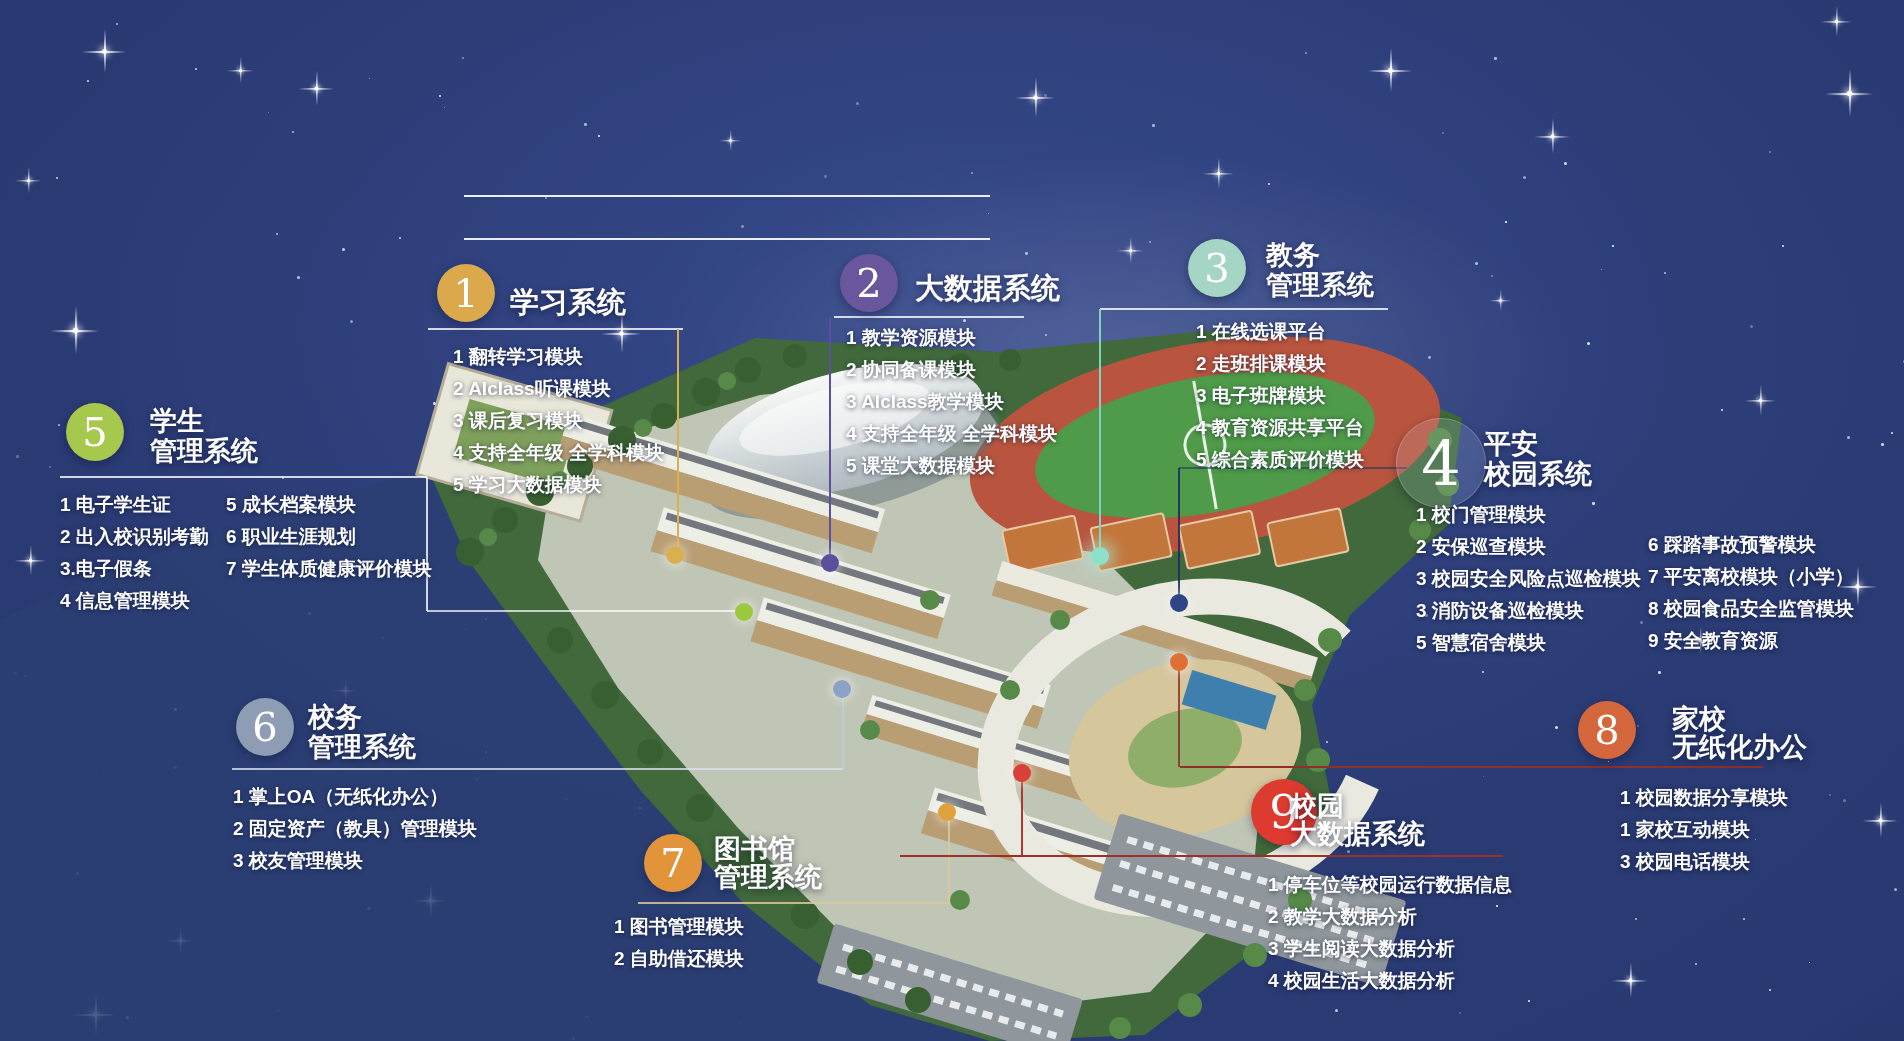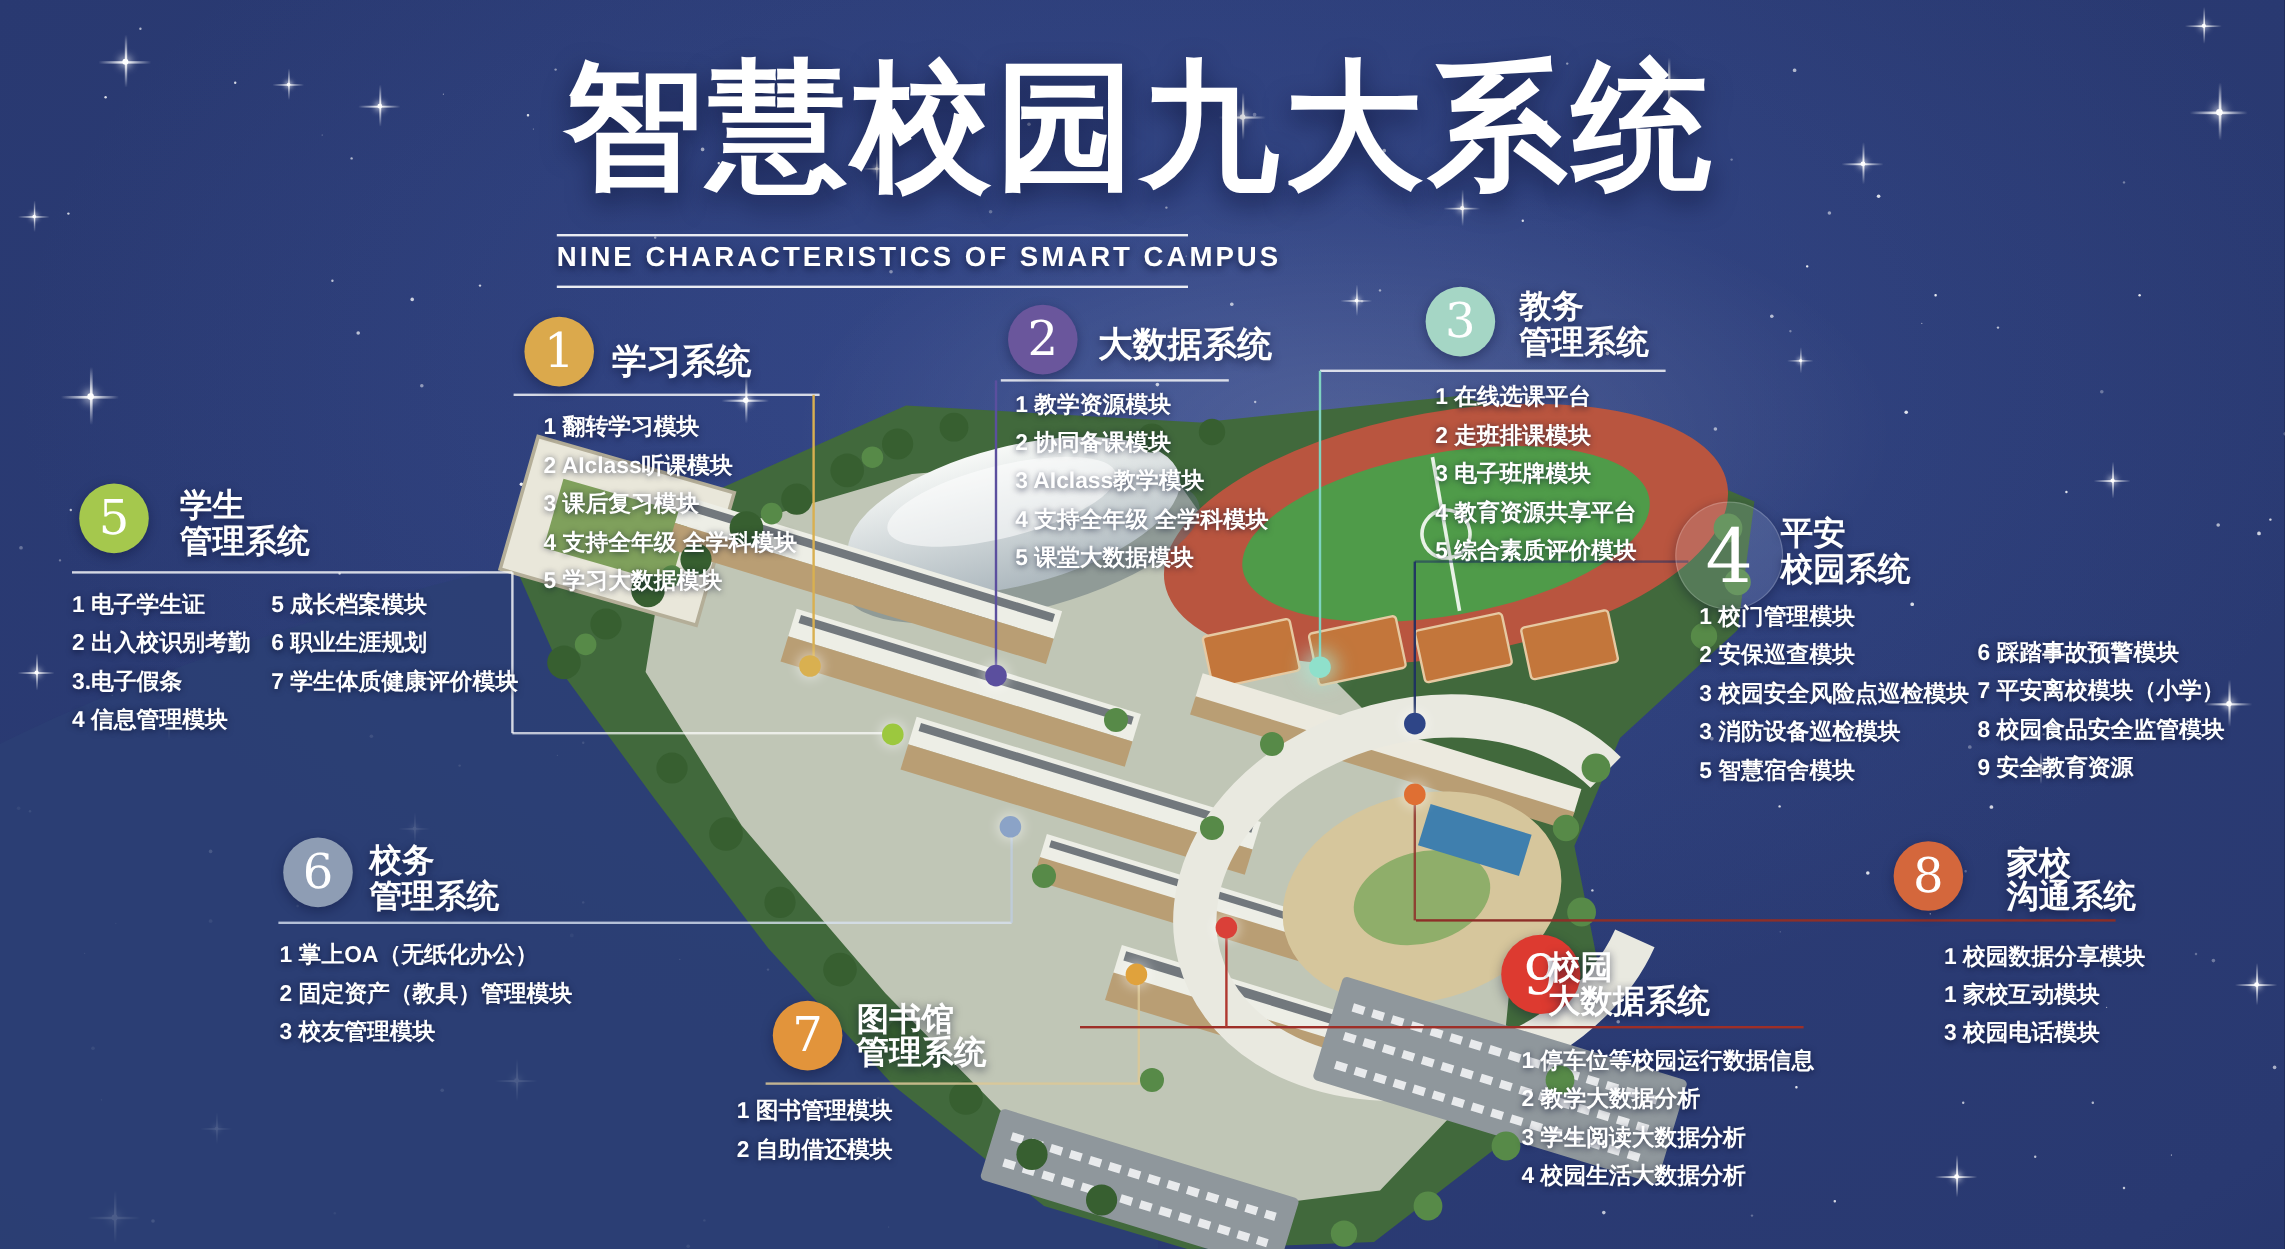--- a/index.html
+++ b/index.html
@@ -434,22 +434,20 @@
     <div class="dot glow" style="left:1091px;top:547px;background:#8fe0cb"></div>
     <div class="dot" style="left:1170px;top:594px;background:#2e4587"></div>
     <div class="dot" style="left:735px;top:603px;background:#9cc83e"></div>
     <div class="dot" style="left:833px;top:680px;background:#8ba3c7"></div>
     <div class="dot" style="left:938px;top:803px;background:#e0a23c"></div>
     <div class="dot" style="left:1170px;top:653px;background:#df6f33"></div>
     <div class="dot" style="left:1013px;top:764px;background:#da4038"></div>
   </div>
 
   <div class="texts">
-    <h1 class="main-title">智慧校园九大系统</h1>
-    <div class="subtitle">NINE CHARACTERISTICS OF SMART CAMPUS</div>
 
     <section class="system">
       <div class="badge" style="left:437px;top:264px;background:#dba94c">1</div>
       <h2 class="sys-title" style="left:510px;top:287px;font-size:29px">
         <span>学习系统</span>
       </h2>
       <ul class="modules" style="left:453px;top:341px">
         <li>1 翻转学习模块</li>
         <li>2 AIclass听课模块</li>
         <li>3 课后复习模块</li>
@@ -549,21 +547,21 @@
       <ul class="modules" style="left:614px;top:911px">
         <li>1 图书管理模块</li>
         <li>2 自助借还模块</li>
       </ul>
     </section>
 
     <section class="system">
       <div class="badge" style="left:1578px;top:701px;background:#d4673c">8</div>
       <h2 class="sys-title" style="left:1672px;top:705px;line-height:28px">
         <span>家校</span>
-        <span>沟通系统</span>
+        <span>无纸化办公</span>
       </h2>
       <ul class="modules" style="left:1620px;top:782px">
         <li>1 校园数据分享模块</li>
         <li>1 家校互动模块</li>
         <li>3 校园电话模块</li>
       </ul>
     </section>
 
     <section class="system">
       <div class="badge big" style="left:1251px;top:779px;background:#dd3a30">9</div>

